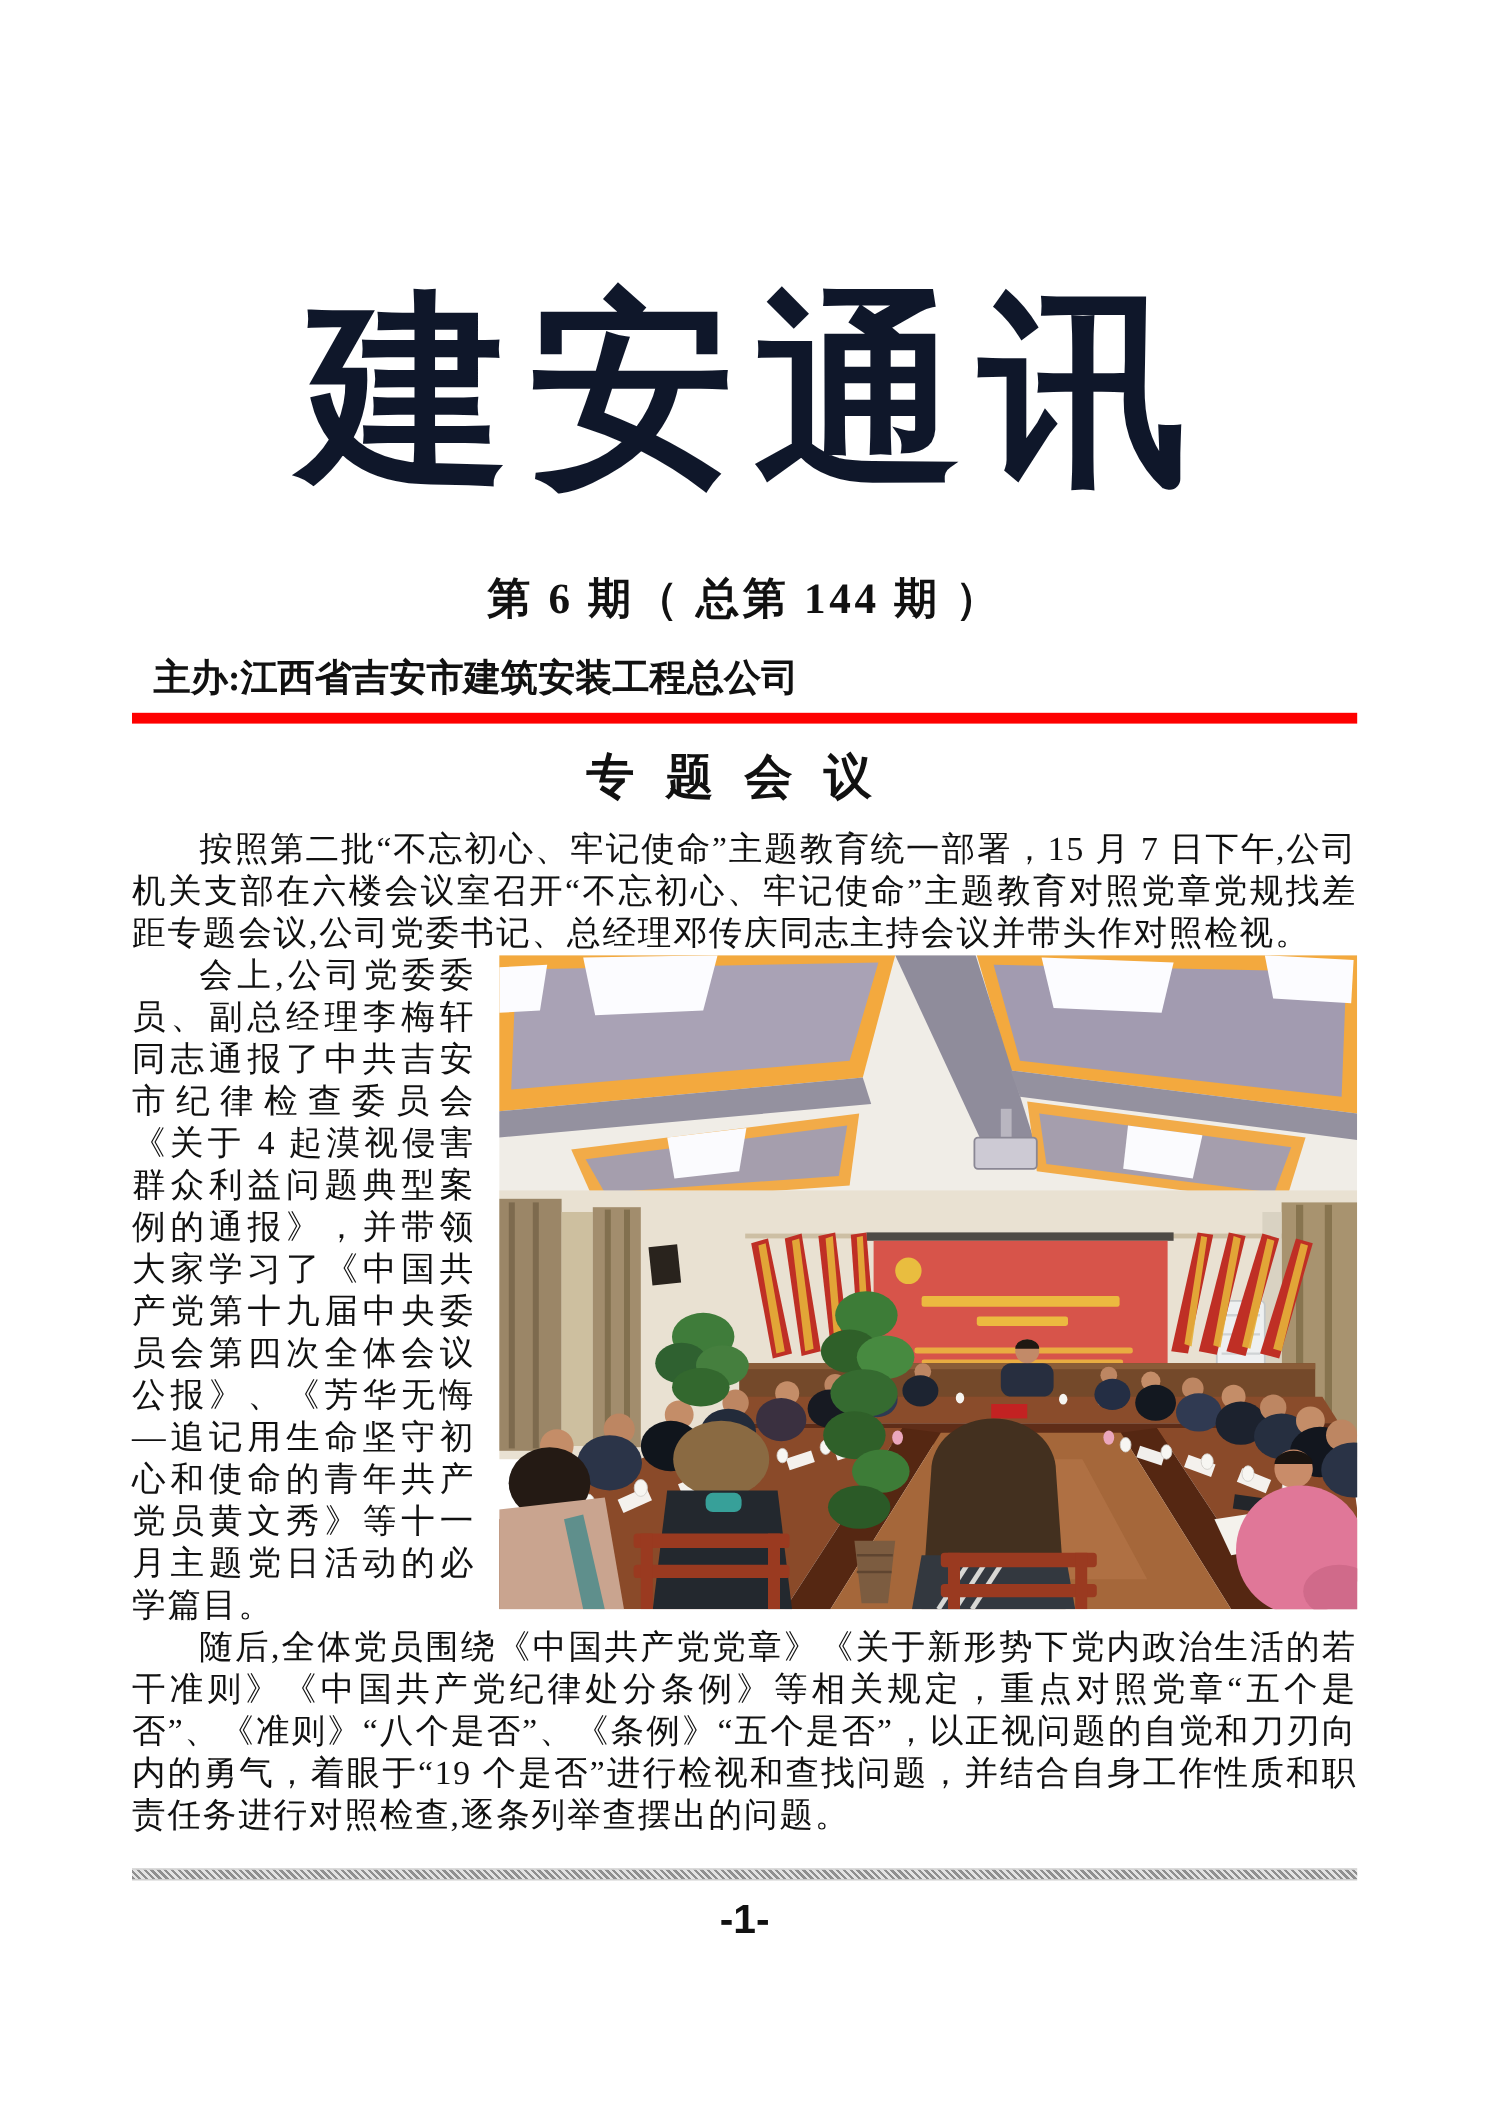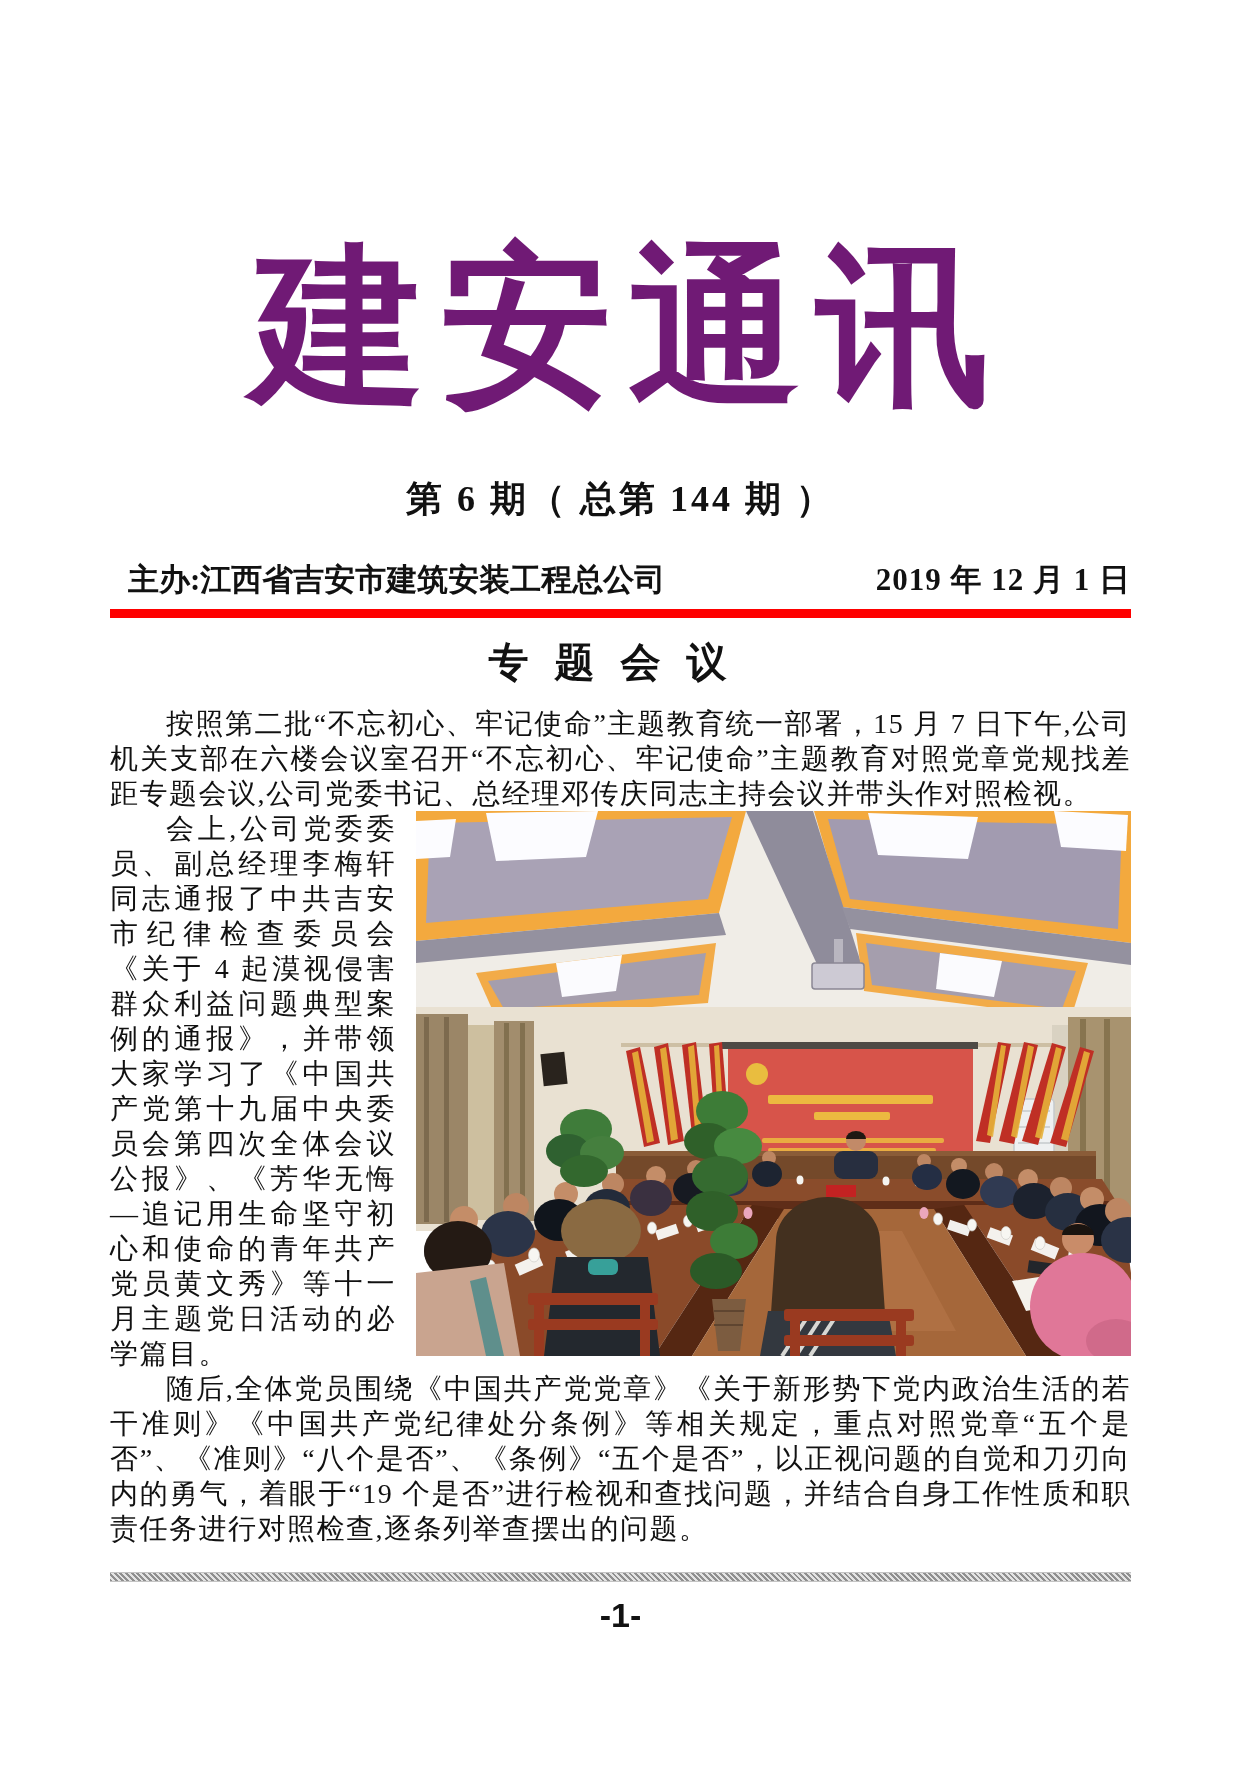--- a/index.html
+++ b/index.html
@@ -16,38 +16,39 @@
   .masthead{
     margin:0;
     padding-top:236px;
     text-align:center;
     font-family:"Liberation Sans", sans-serif;
     font-weight:800;
     font-size:172px;
     line-height:1.05;
     letter-spacing:16px;
     padding-left:16px; 
-    color:#701a75;
+    color:#0f172a;
     white-space:nowrap;
   }
   .issue-line{
     margin-top:58px;
     text-align:center;
     font-size:36px;
     font-weight:bold;
     letter-spacing:3px;
   }
   .publisher-row{
-    margin-top:35px;
+    margin-top:20px;
     display:flex;
     justify-content:space-between;
     align-items:baseline;
     font-size:31px;
     font-weight:bold;
     padding-left:18px;
+    flex-direction:column;
   }
   .publisher-row .date{letter-spacing:1px;}
   .red-rule{
     margin-top:8px;
     height:9px;
     background:#fe0000;
   }
   .article-title{
     margin-top:14px;
     text-align:center;
@@ -95,21 +96,20 @@
 
 <div class="page">
   <div class="content">
 
     <h1 class="masthead">建安通讯</h1>
 
     <div class="issue-line">第 6 期（ 总第 144 期 ）</div>
 
     <div class="publisher-row">
       <span class="publisher">主办:江西省吉安市建筑安装工程总公司</span>
-      <span class="date">2019 年 12 月 1 日</span>
     </div>
 
     <div class="red-rule"></div>
 
     <div class="article-title">
       <div class="line2">专题会议</div>
     </div>
 
     <div class="article-body">
       <p class="para">按照第二批“不忘初心、牢记使命”主题教育统一部署，15 月 7 日下午,公司机关支部在六楼会议室召开“不忘初心、牢记使命”主题教育对照党章党规找差距专题会议,公司党委书记、总经理邓传庆同志主持会议并带头作对照检视。</p>

